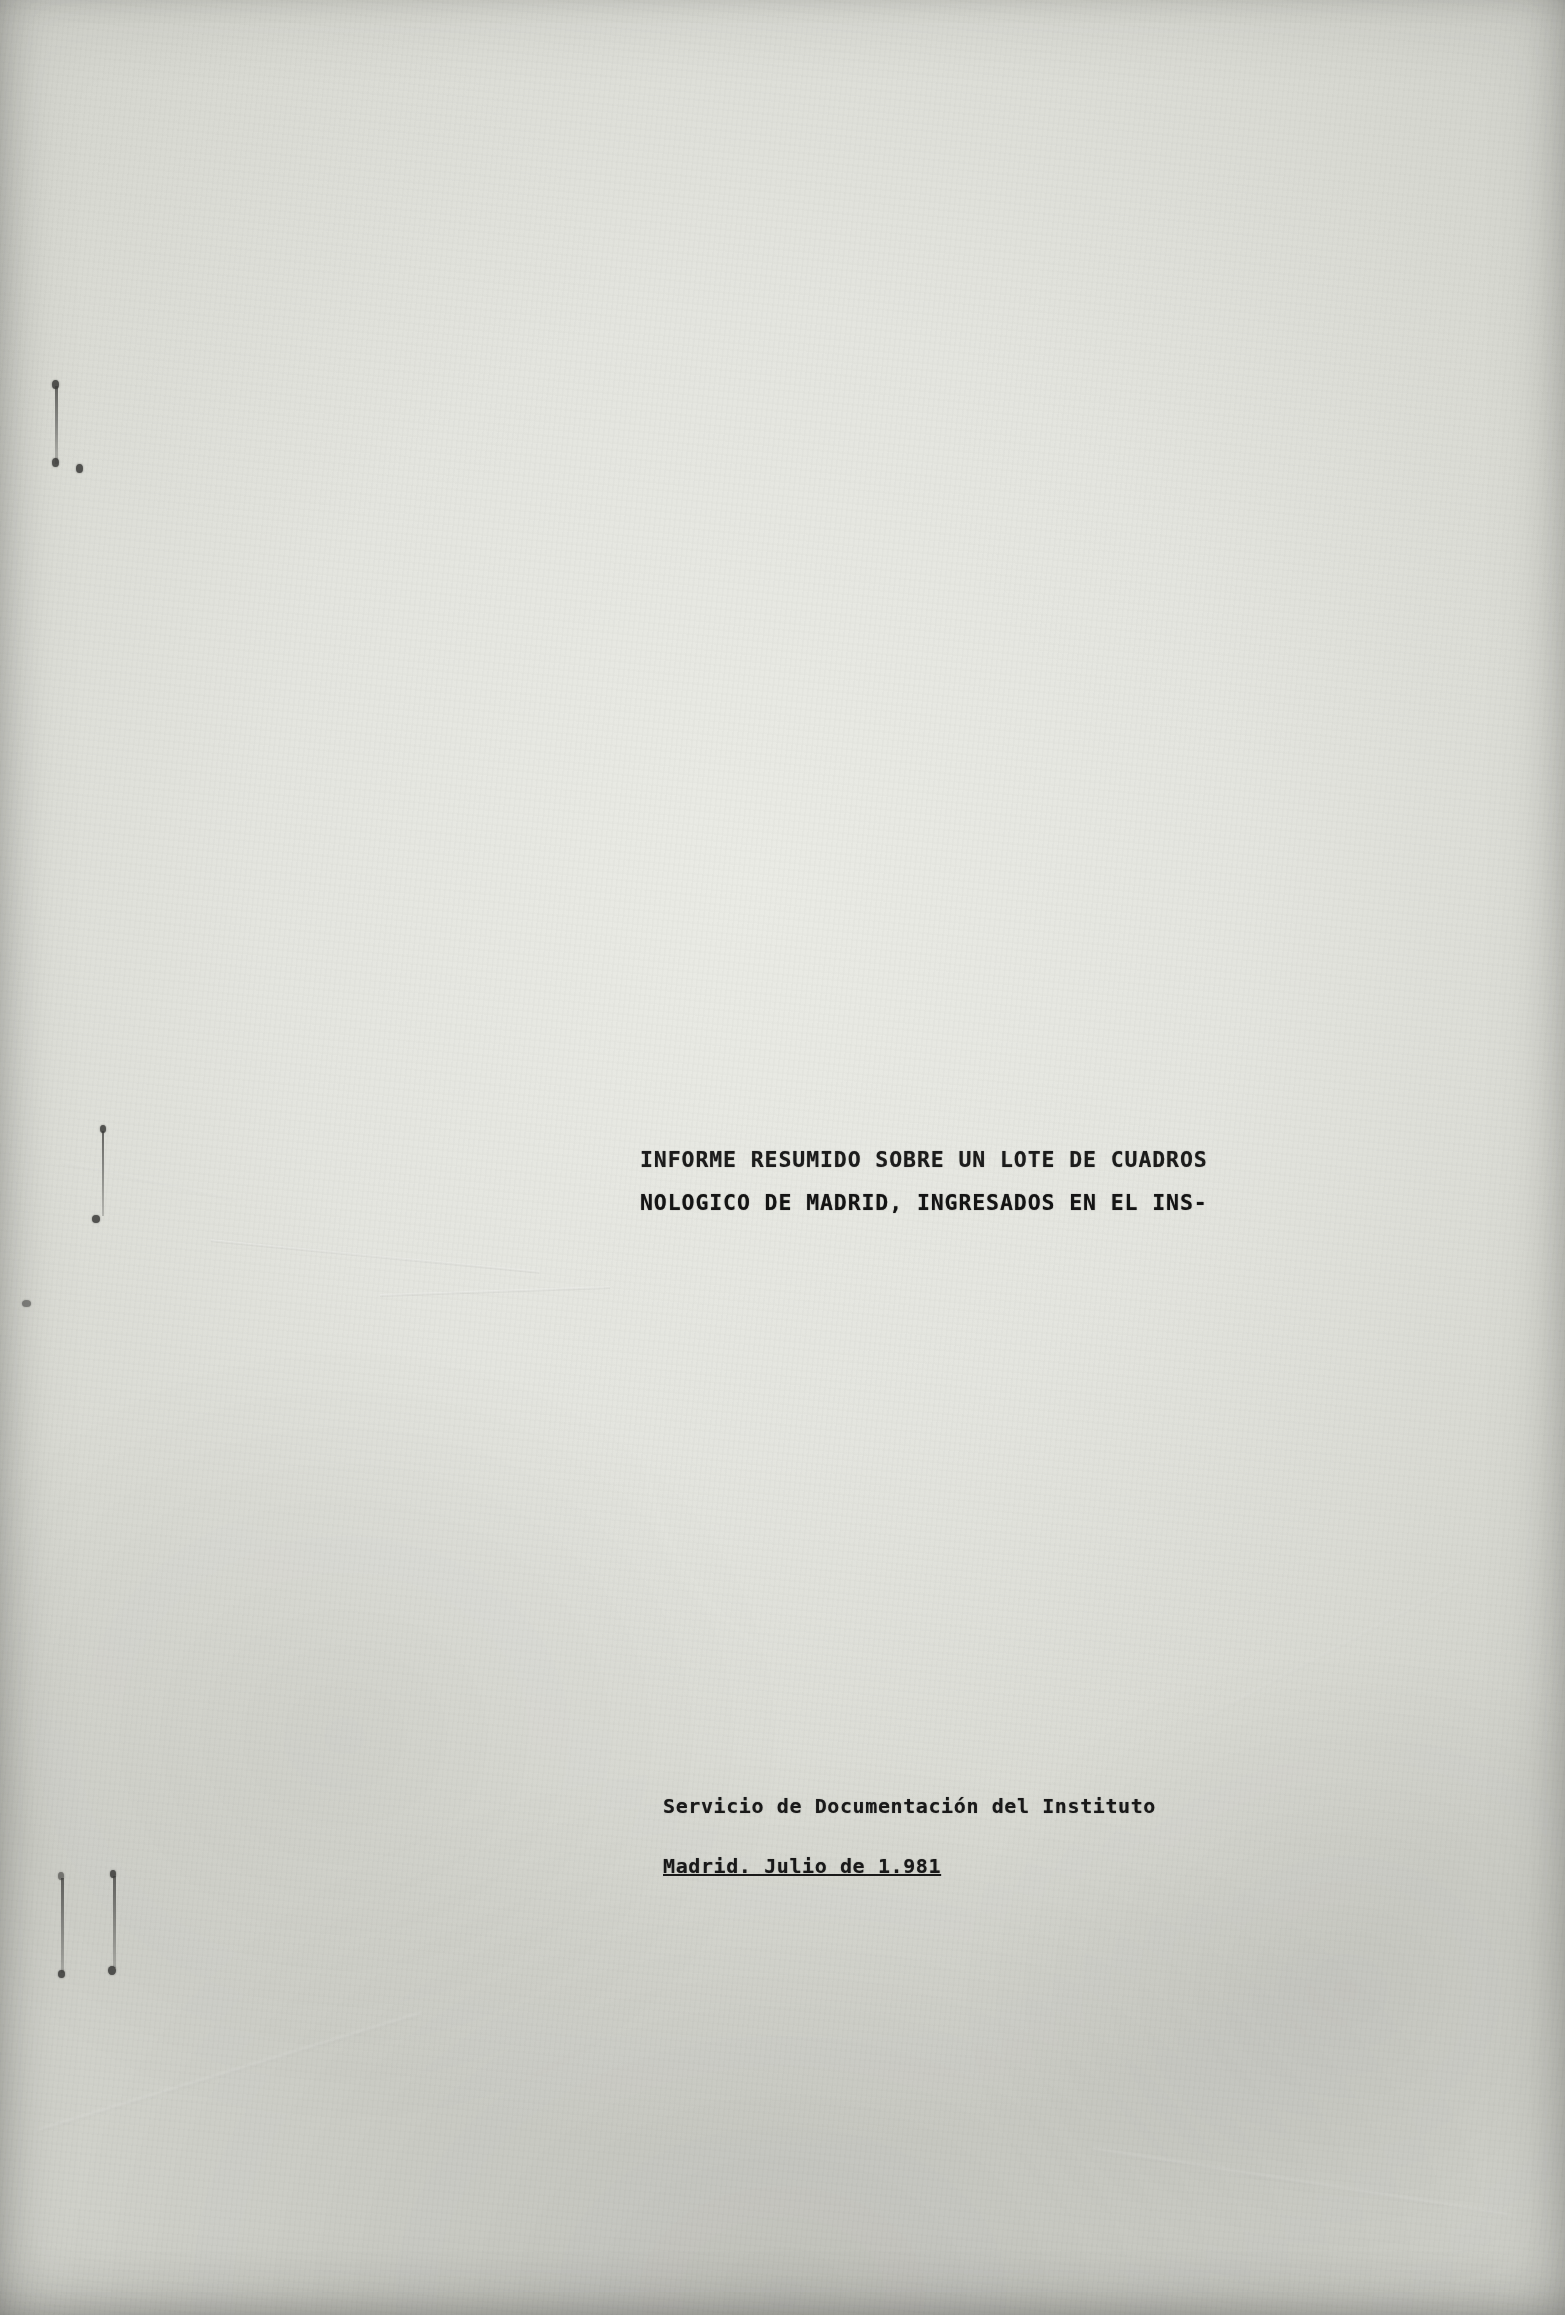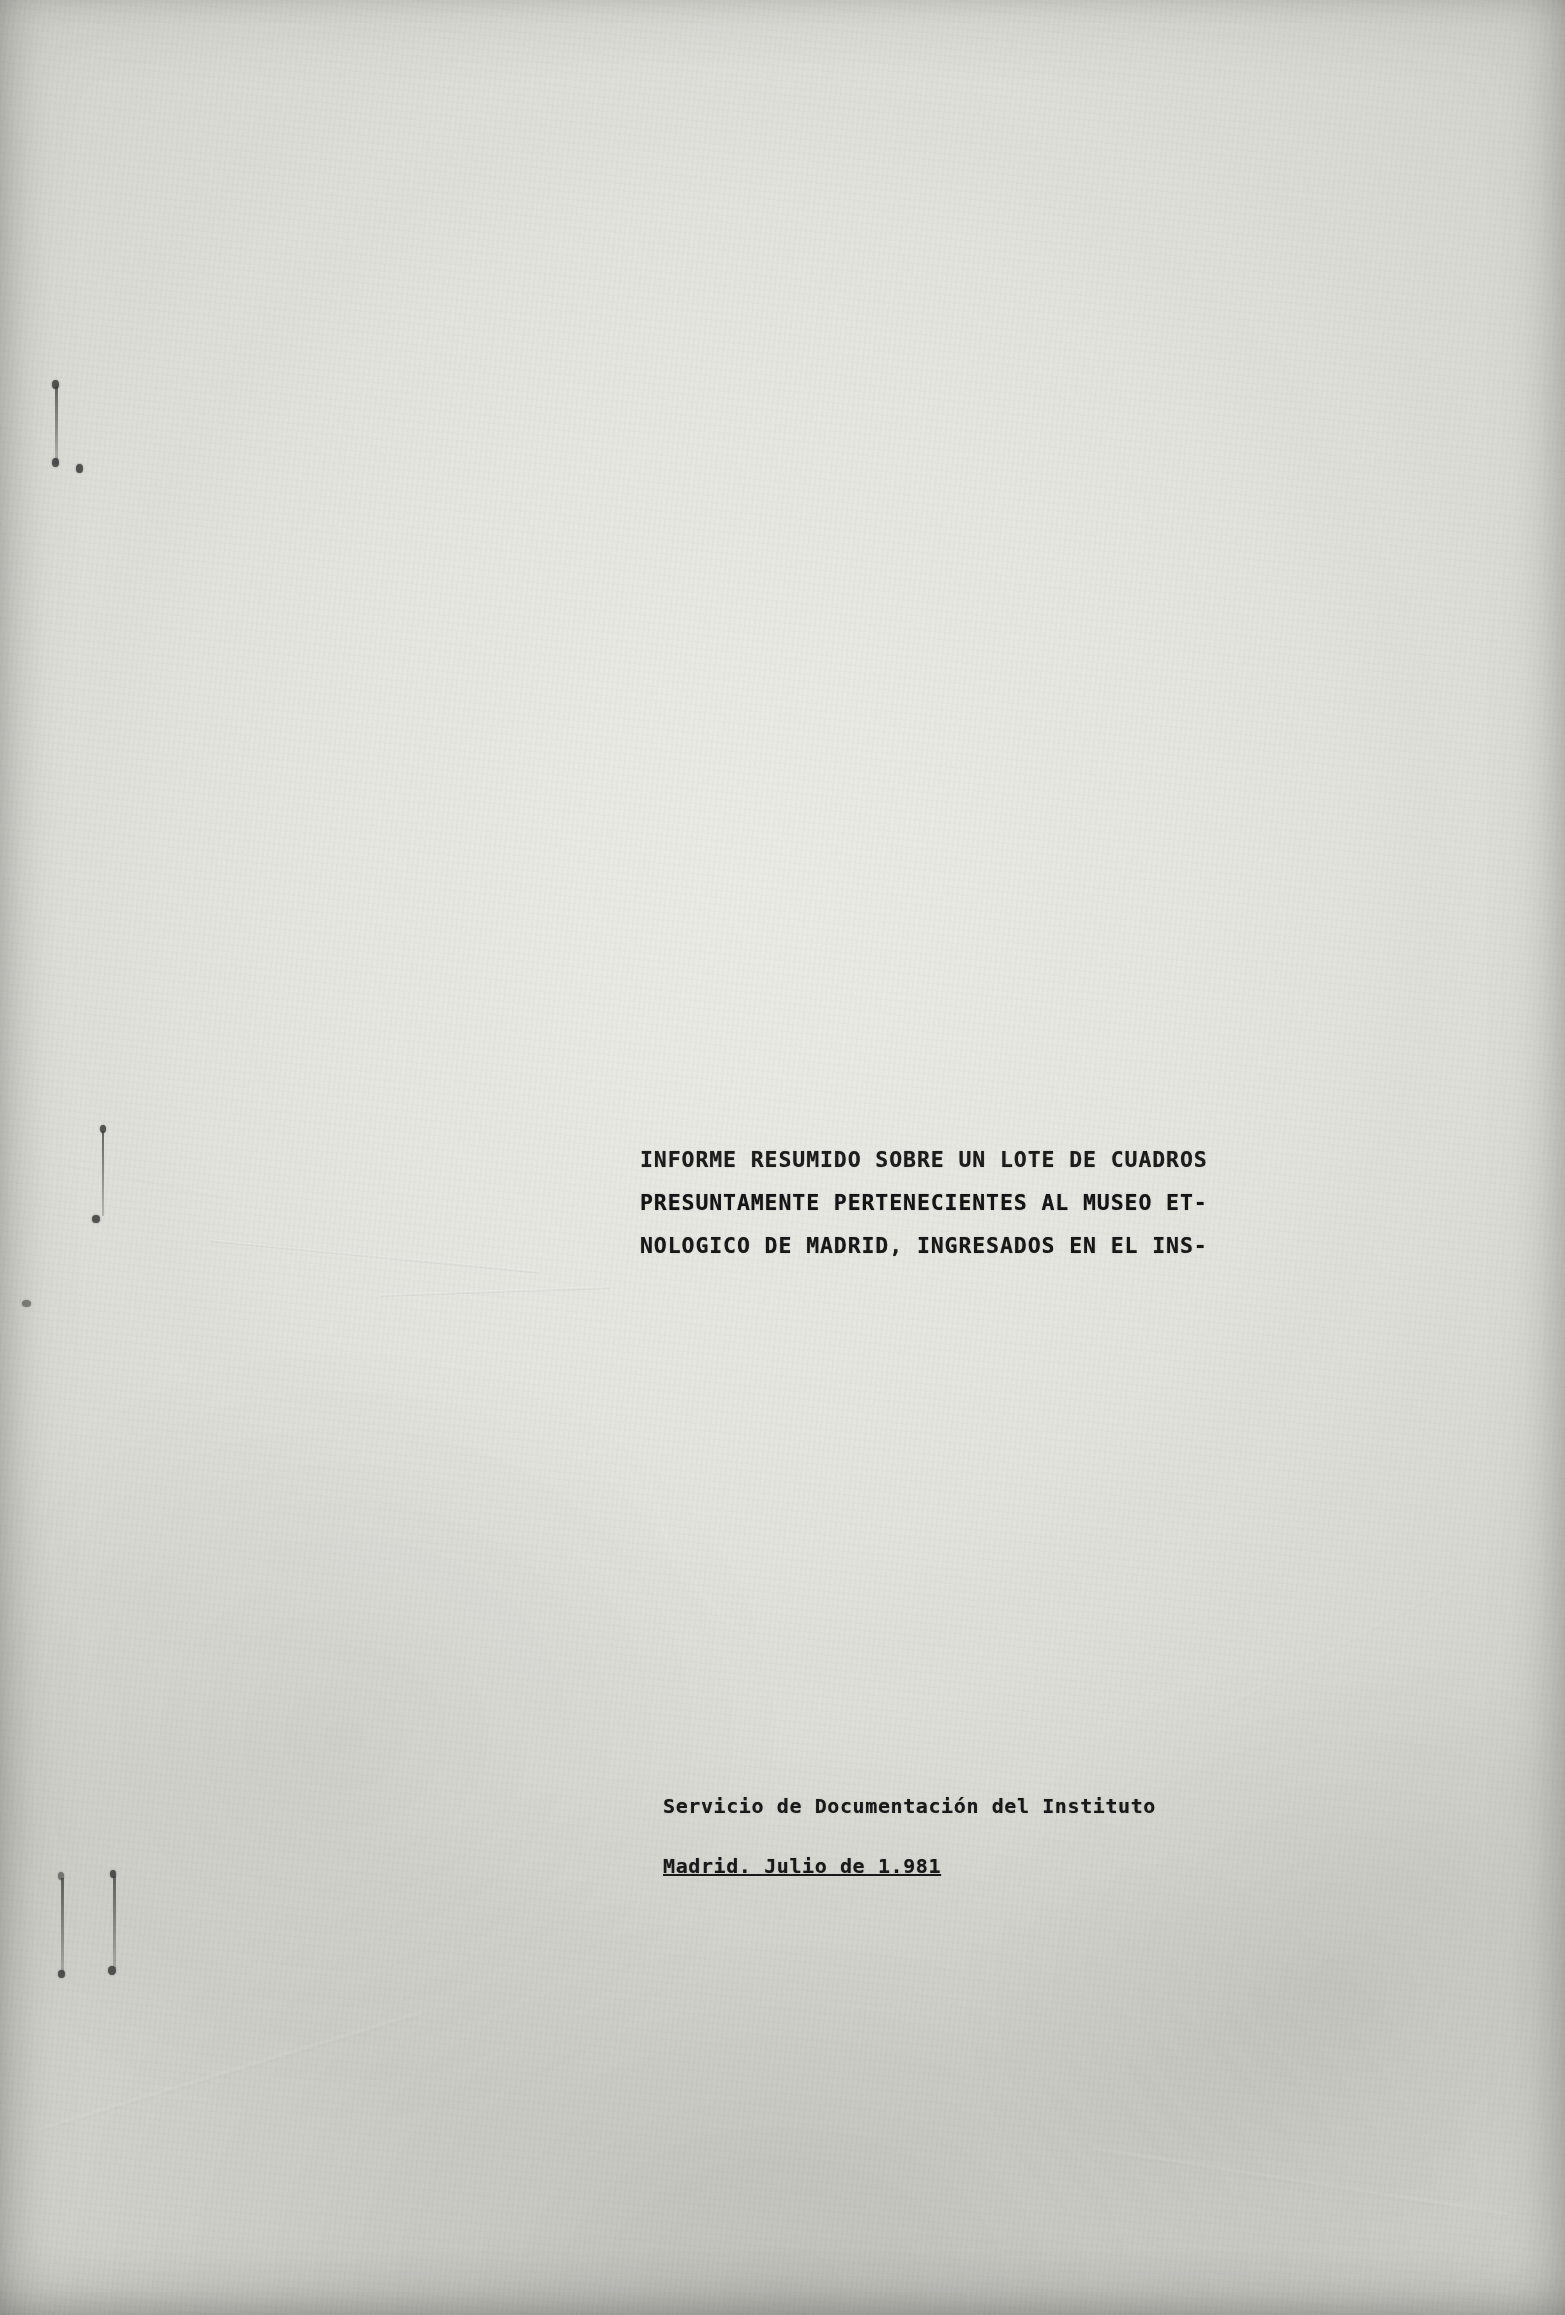--- a/index.html
+++ b/index.html
@@ -163,21 +163,20 @@
     <div class="dot" style="left:8px; top:2px; width:6px; height:8px; opacity:0.6;"></div>
     <div class="leg" style="left:11px; top:8px; height:95px; width:3px;"></div>
     <div class="dot" style="left:8px; top:100px; width:7px; height:8px;"></div>
     <div class="dot" style="left:60px; top:0px; width:6px; height:8px;"></div>
     <div class="leg" style="left:63px; top:6px; height:92px; width:3px;"></div>
     <div class="dot" style="left:58px; top:96px; width:8px; height:9px;"></div>
   </div>
 
   <div class="title-block">
     <div class="line">INFORME RESUMIDO SOBRE UN LOTE DE CUADROS</div>
-    <div class="line">PRESUNTAMENTE PERTENECIENTES AL MUSEO ET-</div>
     <div class="line">NOLOGICO DE MADRID, INGRESADOS EN EL INS-</div>
   </div>
 
   <div class="imprint-block">
     <div class="line">Servicio de Documentación del Instituto</div>
   </div>
 
   <div class="date-line">Madrid. Julio de 1.981</div>
 
   <div class="edge-shade"></div>

